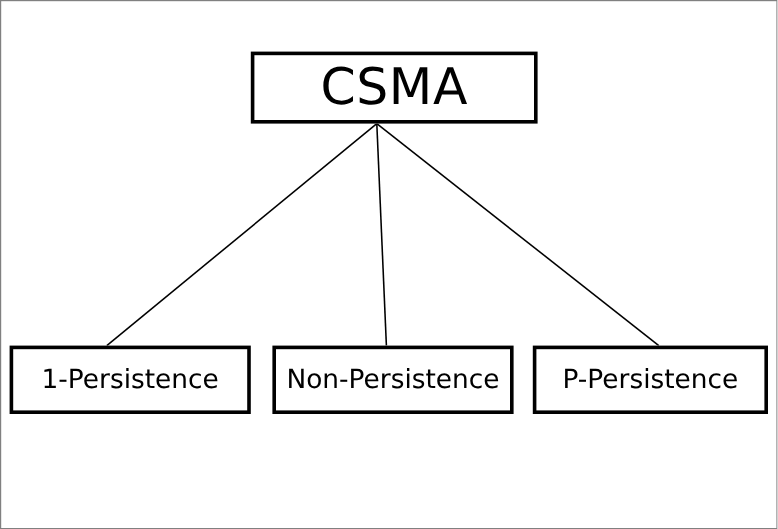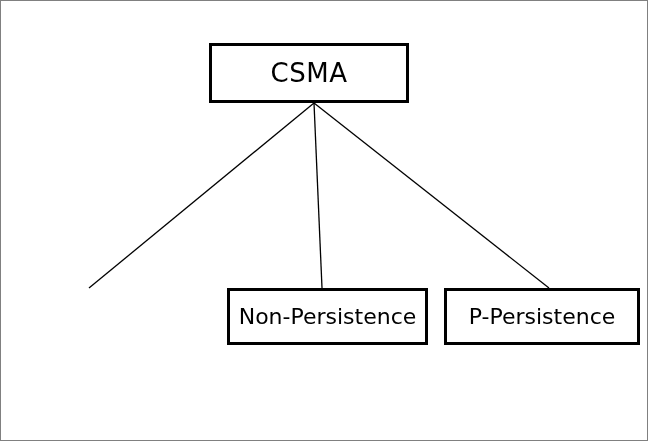--- a/index.html
+++ b/index.html
@@ -42,23 +42,23 @@
     color: #000000;
     font-family: "DejaVu Sans", sans-serif;
     font-weight: 400;
     line-height: 1;
     white-space: nowrap;
   }
   
   #node-root {
     left: 208px;
     top: 42px;
-    width: 200px;
+    width: 239px;
     height: 60px;
-    font-size: 26px;
+    font-size: 42px;
     letter-spacing: 0.5px;
   }
   
   .leaf {
     top: 287px;
     height: 57px;
     font-size: 22px;
   }
   #node-one-persistence {
     left: 7px;
@@ -81,20 +81,23 @@
   <svg id="connectors" viewBox="0 0 648 441" width="648" height="441" xmlns="http://www.w3.org/2000/svg">
     <line x1="313" y1="102" x2="88" y2="287" stroke="#000000" stroke-width="1.3"></line>
     <line x1="313" y1="102" x2="321" y2="287" stroke="#000000" stroke-width="1.3"></line>
     <line x1="313" y1="102" x2="548" y2="287" stroke="#000000" stroke-width="1.3"></line>
   </svg>
 
   <div class="node" id="node-root">
     <span>CSMA</span>
   </div>
 
+  <div class="node leaf" id="node-one-persistence">
+    <span>1-Persistence</span>
+  </div>
 
   <div class="node leaf" id="node-p-persistence">
     <span>P-Persistence</span>
   </div>
 
   <div class="node leaf" id="node-non-persistence">
     <span>Non-Persistence</span>
   </div>
 
 </div>

